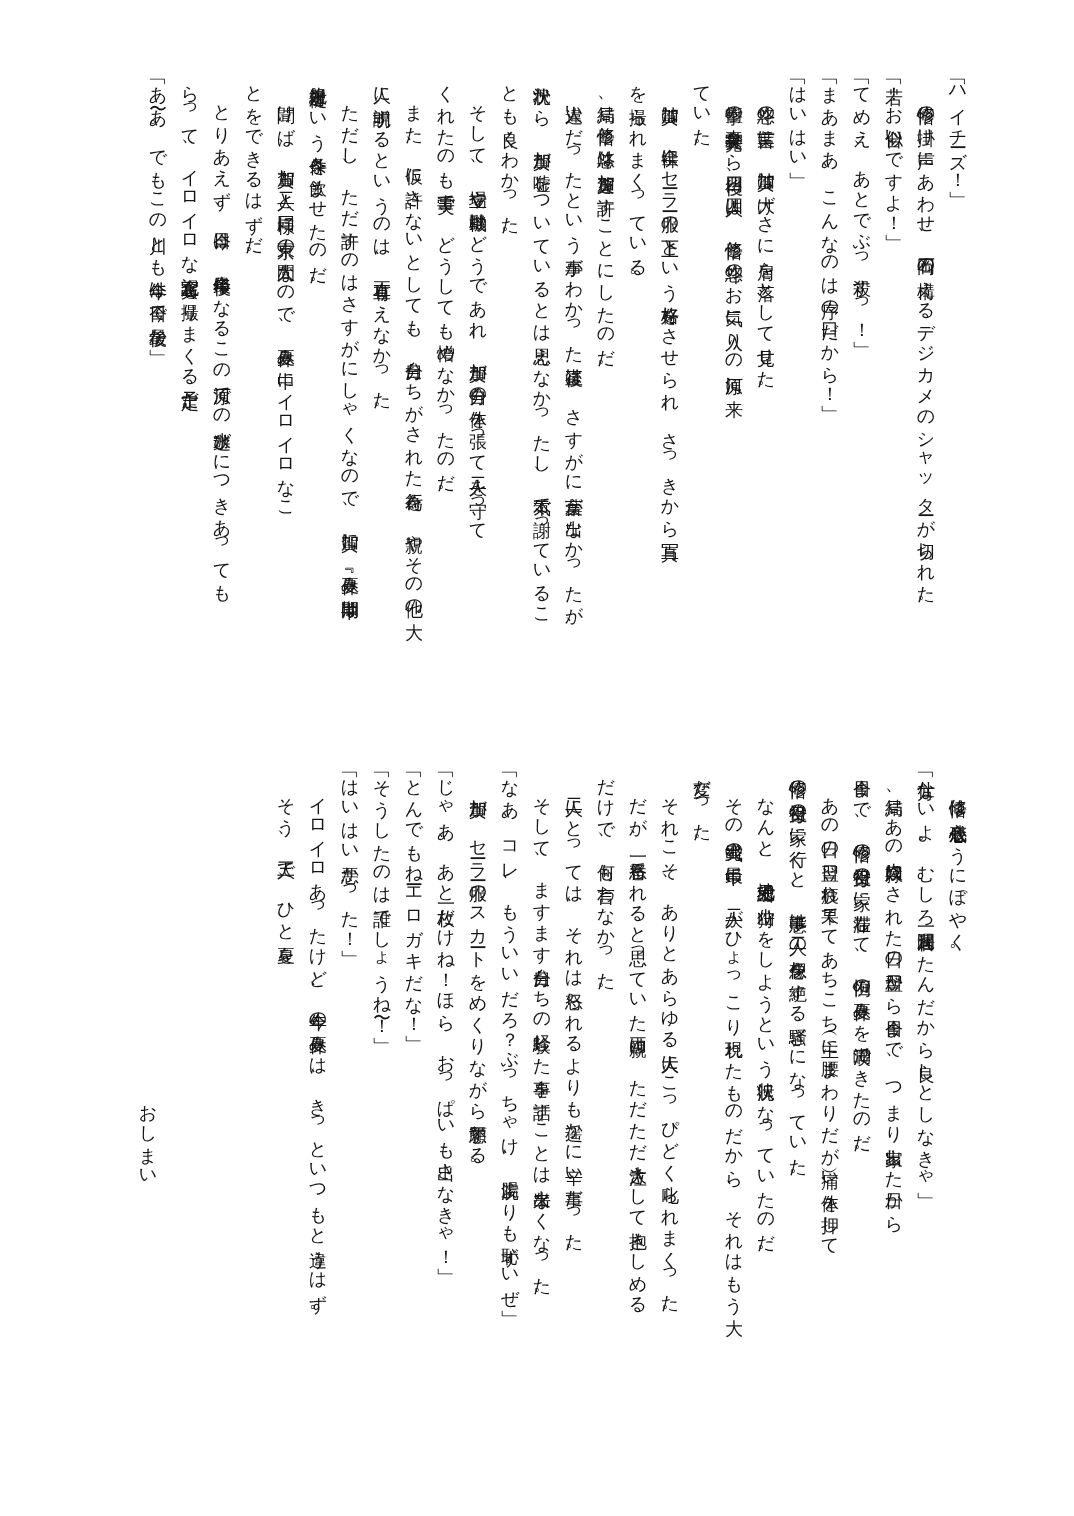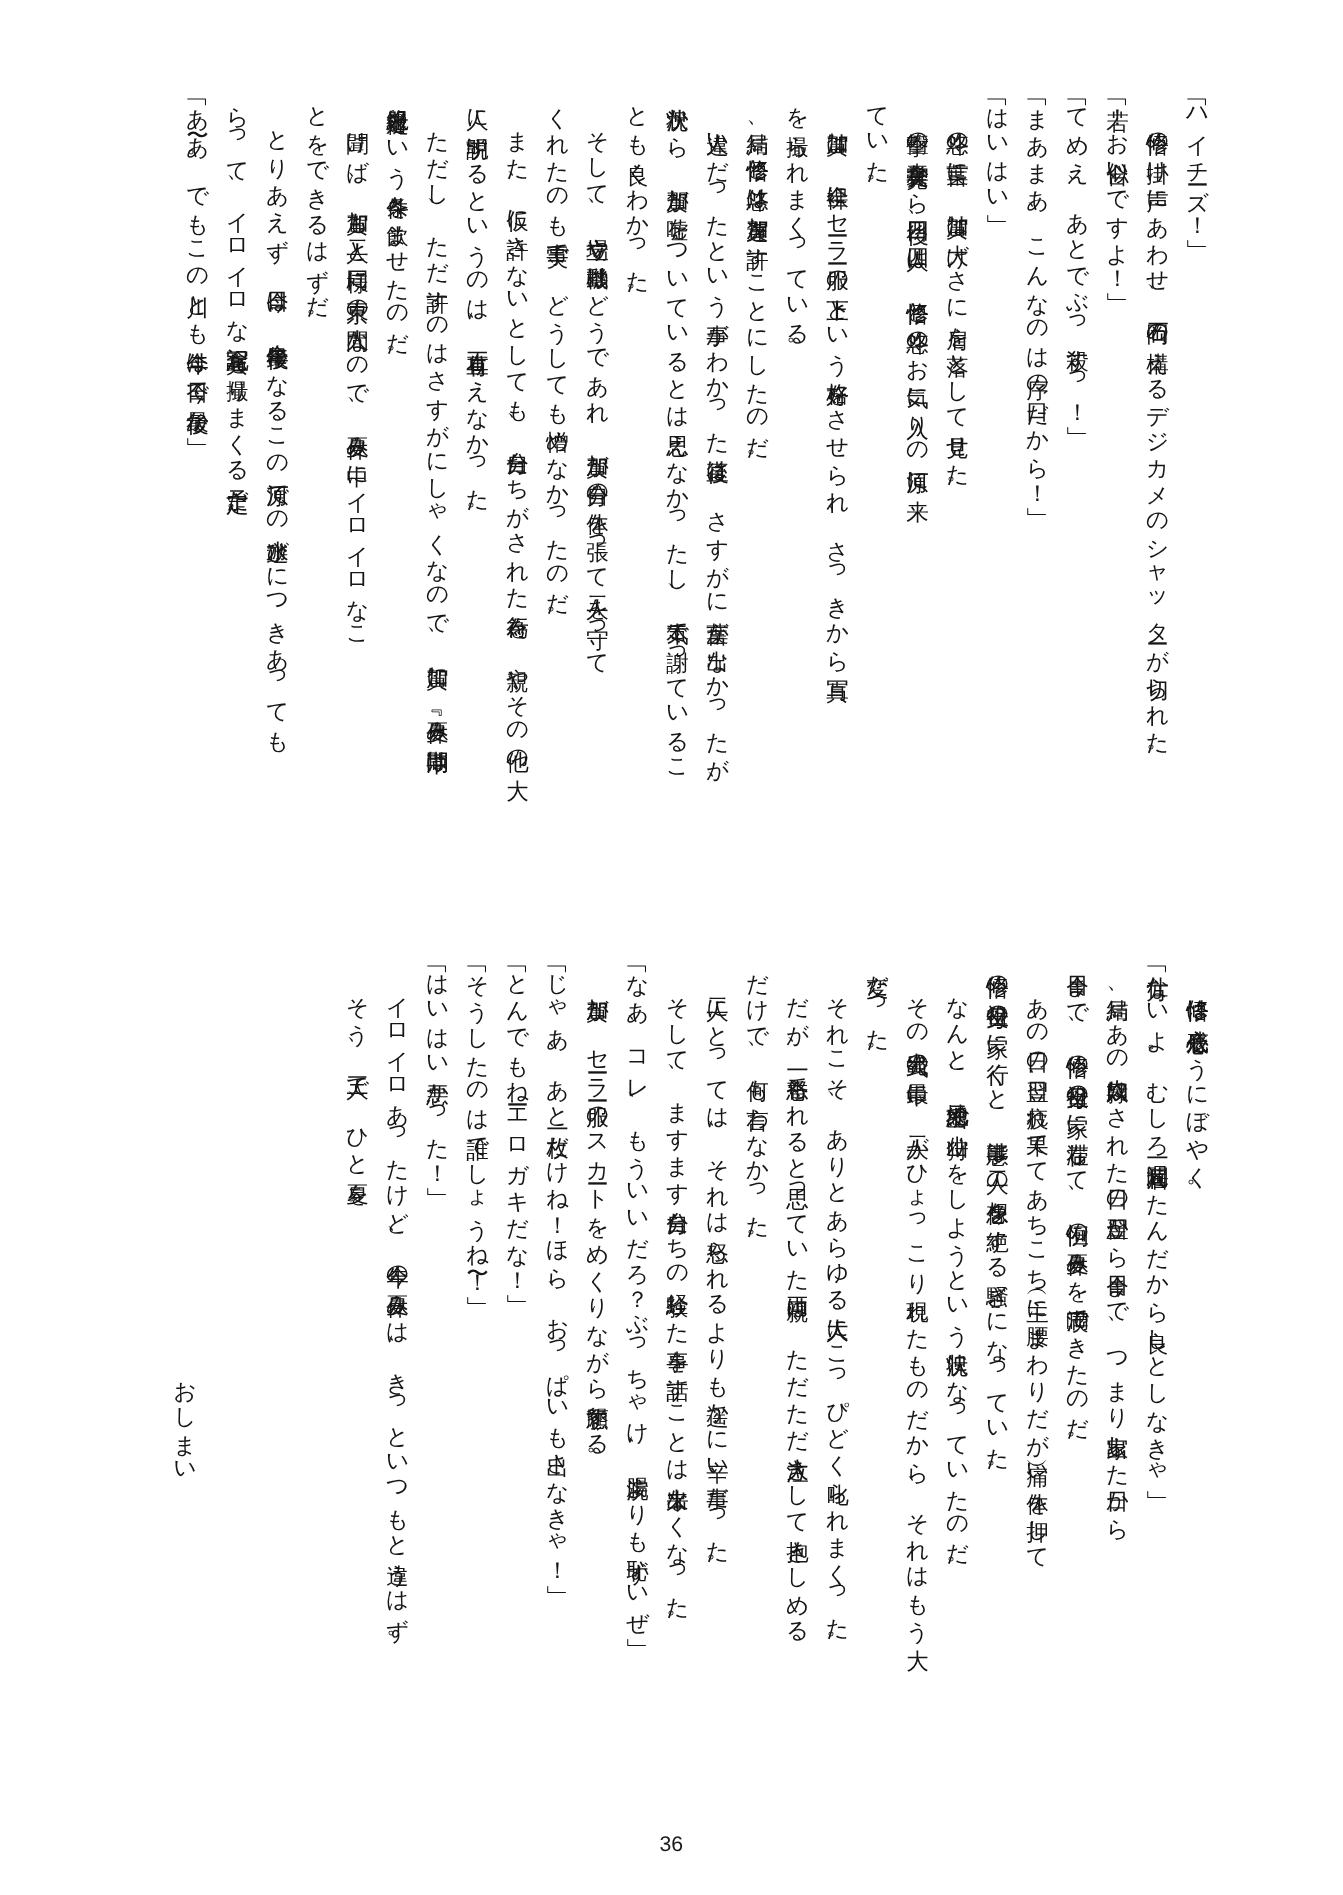--- a/index.html
+++ b/index.html
@@ -63,15 +63,14 @@
 <body>
 
 <div class="page">
 
   <div class="text-block block-top"><div class="tcol">「ハイチーズ！」</div><div class="tcol">　修悟の掛け声にあわせ、石岡の構えるデジカメのシャッターが切られた。</div><div class="tcol">「若！お似合いですよ！」</div><div class="tcol">「てめえ、あとでぶっ殺すっ！」</div><div class="tcol">「まあまあ、こんなのは序の口だから！」</div><div class="tcol">「はいはい」</div><div class="tcol">　悠斗の言葉に、加賀は大げさに肩を落として見せた。</div><div class="tcol">　衝撃の真実発覚から四日後、四人は、修悟と悠斗のお気に入りの河原に来</div><div class="tcol">ていた。</div><div class="tcol">　加賀は、全裸にセーラー服の上下という格好をさせられ、さっきから写真</div><div class="tcol">を撮られまくっている。</div><div class="tcol">　結局、修悟と悠斗は加賀達を許すことにしたのだ。</div><div class="tcol">　人違いだったという事がわかった直後は、さすがに言葉が出なかったが、</div><div class="tcol">状況から、加賀が嘘をついているとは思えなかったし、本気で謝っているこ</div><div class="tcol">とも良くわかった。</div><div class="tcol">　そして、立場や動機はどうであれ、加賀が自分の体を張って二人を守って</div><div class="tcol">くれたのも事実で、どうしても憎めなかったのだ。</div><div class="tcol">　また、仮に許さないとしても、自分たちがされた行為を、親やその他の大</div><div class="tcol">人に説明するというのは、正直有りえなかった。</div><div class="tcol">　ただし、ただ許すのはさすがにしゃくなので、加賀に、『夏休み期間中は</div><div class="tcol">絶対服従』という条件を飲ませたのだ。</div><div class="tcol">　聞けば、加賀も二人と同様に東京の人間なので、夏休み中にイロイロなこ</div><div class="tcol">とをできるはずだ。</div><div class="tcol">　とりあえず、今日は、今年最後になるこの河原での水遊びにつきあっても</div><div class="tcol">らって、イロイロな記念写真を撮りまくる予定だ。</div><div class="tcol">「あ〜あ。でもこの川とも今年は今日で最後か」</div></div>
 
   <div class="text-block block-bottom"><div class="tcol">　修悟は心底残念そうにぼやく。</div><div class="tcol">「仕方ないよ。むしろ一週間居れたんだから良しとしなきゃ」</div><div class="tcol">　結局、あの肉奴隷にされた日の翌日から今日まで、つまり家出した日から</div><div class="tcol">今日まで、修悟の祖父母の家に滞在して、恒例の夏休みを満喫できたのだ。</div><div class="tcol">　あの日の翌日、疲れ果ててあちこち（主に腰まわりだが）痛い体を押して</div><div class="tcol">修悟の祖父母の家に行くと、事態は二人の想像を絶する騒ぎになっていた。</div><div class="tcol">　なんと、地元総出で山狩りをしようという状況になっていたのだ。</div><div class="tcol">　その出発式の最中に、二人がひょっこり現れたものだから、それはもう大</div><div class="tcol">変だった。</div><div class="tcol">　それこそ、ありとあらゆる大人にこっぴどく叱られまくった。</div><div class="tcol">　だが、一番怒られると思っていた両親は、ただただ大泣きして抱きしめる</div><div class="tcol">だけで、何も言わなかった。</div><div class="tcol">　二人にとっては、それは怒られるよりも遥かに辛い事だった。</div><div class="tcol">　そして、ますます自分たちの経験した事を話すことは出来なくなった。</div><div class="tcol">「なあ、コレ、もういいだろ？ぶっちゃけ、浣腸よりも恥ずいぜ」</div><div class="tcol">　加賀が、セーラー服のスカートをめくりながら懇願する。</div><div class="tcol">「じゃあ、あと一枚だけね！ほら、おっぱいも出さなきゃ！」</div><div class="tcol">「とんでもねーエロガキだな！」</div><div class="tcol">「そうしたのは誰でしょうね〜！」</div><div class="tcol">「はいはい悪かった！」</div><div class="tcol">　イロイロあったけど、今年の夏休みは、きっといつもと違うはず。</div><div class="tcol">　そう、三人で、ひと夏を。</div></div>
 
   <div class="ending">おしまい</div>
 
-  <div class="page-number">36</div>
 
 </div>
 
 </body></html>

